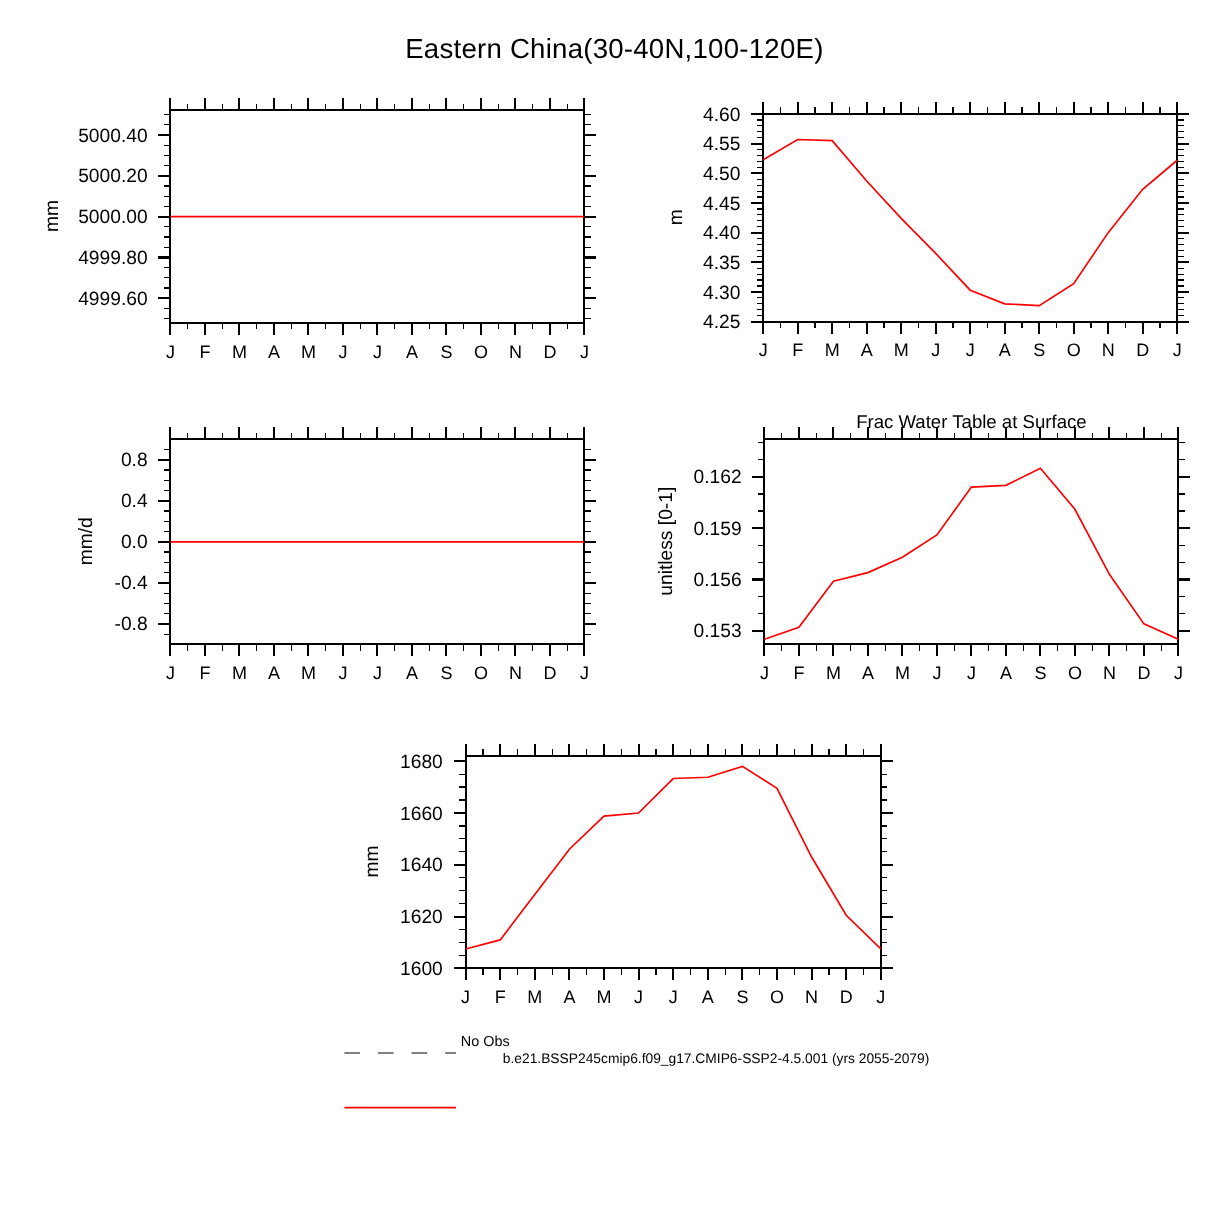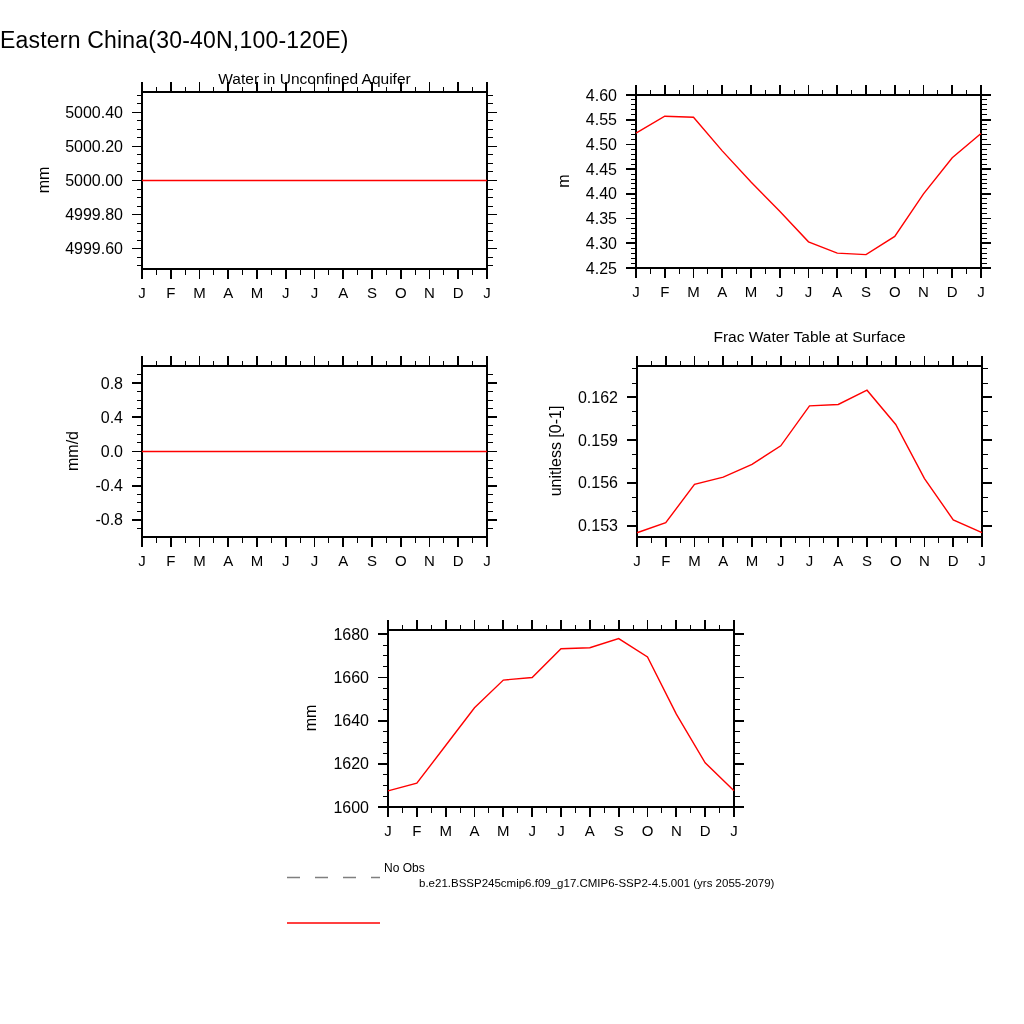--- a/index.html
+++ b/index.html
@@ -1,20 +1,20 @@
 <!DOCTYPE html>
 <html><head>
 <meta charset="utf-8">
 <style>
   * { margin:0; padding:0; box-sizing:border-box; }
   html,body { background:#ffffff; }
   body { width:1024px; height:1024px; font-family:"Liberation Sans", sans-serif; color:#000; }
   .stage { position:relative; width:1024px; height:1024px; background:#ffffff; overflow:hidden; }
   svg.canvas { position:absolute; left:0; top:0; width:1024px; height:1024px; }
-  .fig-title { position:absolute; left:0; top:27px; width:1024px; text-align:left;
+  .fig-title { position:absolute; left:0; top:27px; width:1024px; text-align:center;
                font-size:23px; letter-spacing:0.2px; }
   .panel-title { position:absolute; text-align:center; font-size:15.5px; white-space:nowrap; }
   .ylabel { position:absolute; font-size:16px; white-space:nowrap;
             transform:translate(-50%,-50%) rotate(-90deg); }
   .legend-label { position:absolute; font-size:11.5px; white-space:nowrap; }
 </style>
 </head>
 <body>
 
 <div class="stage">
@@ -621,22 +621,21 @@
           <text x="734" y="836" text-anchor="middle" font-size="15">J</text>
         </g>
         <polyline points="388,790.810975609756 416.8333333333333,783.2560975609756 445.6666666666667,745.4817073170732 474.5,707.7073170731708 503.3333333333333,680.078048780488 532.1666666666666,677.4878048780488 561,648.779268292683 589.8333333333334,647.7 618.6666666666666,638.6341463414634 647.5,656.9817073170732 676.3333333333333,714.1829268292682 705.1666666666667,762.75 734,790.810975609756" stroke="#ff0000" stroke-width="1.4"></polyline>
       </g>
       <line x1="287" y1="877.5" x2="380" y2="877.5" stroke="#7f7f7f" stroke-width="1.6" stroke-dasharray="13 15" fill="none"></line>
       <line x1="287" y1="923" x2="380" y2="923" stroke="#ff0000" stroke-width="1.3" fill="none"></line>
     </svg>
 
   <div class="fig-title">Eastern China(30-40N,100-120E)</div>
 
-  <div class="panel-title" style="left:142px;top:70px;width:345px;">Water in Unconfined Aquifer</div>
-  <div class="panel-title" style="left:637px;top:328px;width:345px;">Frac Water Table at Surface</div>
+  <div class="panel-title" style="left:637px;top:344px;width:345px;">Frac Water Table at Surface</div>
 
   <div class="ylabel" style="left:44px;top:180px;">mm</div>
   <div class="ylabel" style="left:564px;top:181px;">m</div>
   <div class="ylabel" style="left:73px;top:451px;">mm/d</div>
   <div class="ylabel" style="left:556px;top:451px;">unitless [0-1]</div>
   <div class="ylabel" style="left:311px;top:718px;">mm</div>
 
   <div class="legend-label" style="left:384px;top:841px;font-size:12px;margin-top:20px;">No Obs</div>
   <div class="legend-label" style="left:384px;top:877px;padding-left:35px;">b.e21.BSSP245cmip6.f09_g17.CMIP6-SSP2-4.5.001 (yrs 2055-2079)</div>
 </div>

